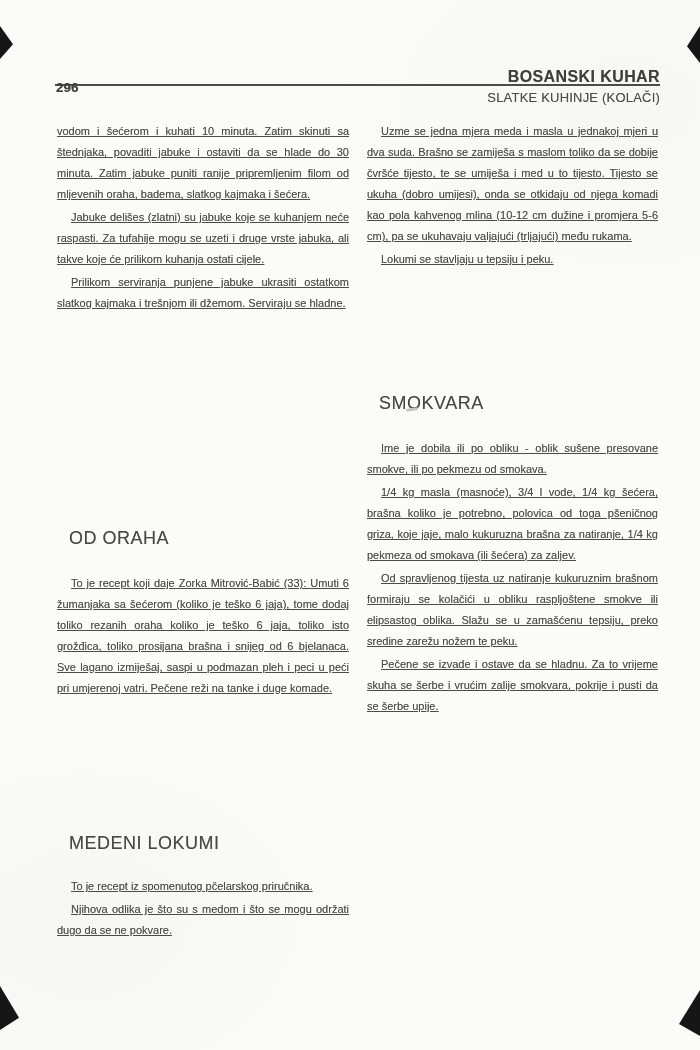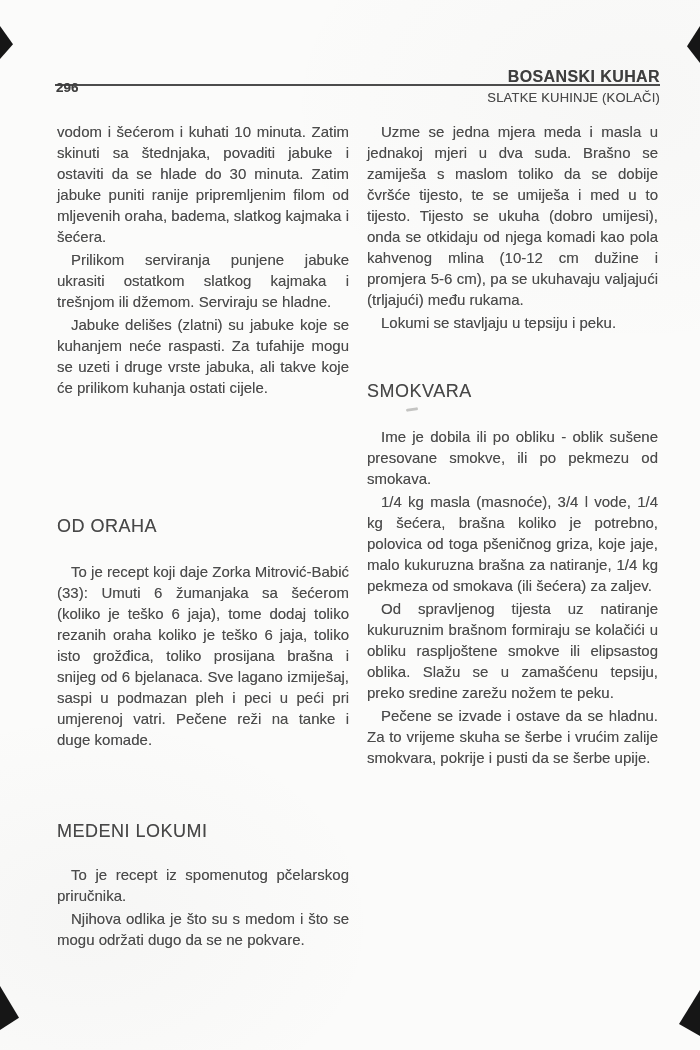--- a/index.html
+++ b/index.html
@@ -44,33 +44,34 @@
   .col-left  { left: 57px; }
   .col-right { left: 367px; width: 291px; }
   .blk-a { top: 121px; }
   .blk-b { top: 513px; }
   .blk-c { top: 818px; }
   .blk-d { top: 121px; }
   .blk-e { top: 378px; }
 
   p.body {
     margin: 0 0 2px 0;
-    font-size: 15px; line-height: 21px;
+    font-size: 11px; line-height: 21px;
     text-align: justify; text-indent: 14px;
     color: #4b4b4b;
     text-shadow: 0 0 0.5px rgba(90,90,90,0.55);
+    text-decoration: underline;
   }
   p.no-indent { text-indent: 0; }
 
   .head {
     font-size: 18px; font-weight: 400;
     line-height: 26px; letter-spacing: 0.5px;
     color: #474747;
     text-shadow: 0 0 0.5px rgba(90,90,90,0.5);
-    margin: 0;
+    margin: 12px;
   }
   .head-gap { margin-bottom: 22px; }
   .blk-c .head { margin-bottom: 20px; }
 
   
   .corner { position: absolute; background: #161616; }
   .corner-tl { left: 0; top: 26px;  width: 13px; height: 33px; clip-path: polygon(0 0, 100% 55%, 0 100%); }
   .corner-tr { right: 0; top: 26px; width: 13px; height: 37px; clip-path: polygon(100% 0, 0 55%, 100% 100%); }
   .corner-bl { left: 0; top: 986px;  width: 19px; height: 44px; clip-path: polygon(0 0, 100% 72%, 0 100%); }
   .corner-br { right: 0; top: 990px; width: 21px; height: 46px; clip-path: polygon(100% 0, 0 74%, 100% 100%); }
@@ -85,22 +86,22 @@
 
 <div class="page">
 
   <div class="book-title">BOSANSKI KUHAR</div>
   <div class="header-rule"></div>
   <div class="page-number">296</div>
   <div class="section-title">SLATKE KUHINJE (KOLAČI)</div>
 
   <div class="block col-left blk-a">
     <p class="body no-indent">vodom i šećerom i kuhati 10 minuta. Zatim skinuti sa štednjaka, povaditi jabuke i ostaviti da se hlade do 30 minuta. Zatim jabuke puniti ranije pripremljenim filom od mljevenih oraha, badema, slatkog kajmaka i šećera.</p>
+    <p class="body">Jabuke delišes (zlatni) su jabuke koje se kuhanjem neće raspasti. Za tufahije mogu se uzeti i druge vrste jabuka, ali takve koje će prilikom kuhanja ostati cijele.</p>
     <p class="body">Prilikom serviranja punjene jabuke ukrasiti ostatkom slatkog kajmaka i trešnjom ili džemom. Serviraju se hladne.</p>
-    <p class="body">Jabuke delišes (zlatni) su jabuke koje se kuhanjem neće raspasti. Za tufahije mogu se uzeti i druge vrste jabuka, ali takve koje će prilikom kuhanja ostati cijele.</p>
   </div>
 
   <div class="block col-left blk-b">
     <div class="head head-gap">OD ORAHA</div>
     <p class="body">To je recept koji daje Zorka Mitrović-Babić (33): Umuti 6 žumanjaka sa šećerom (koliko je teško 6 jaja), tome dodaj toliko rezanih oraha koliko je teško 6 jaja, toliko isto grožđica, toliko prosijana brašna i snijeg od 6 bjelanaca. Sve lagano izmiješaj, saspi u podmazan pleh i peci u peći pri umjerenoj vatri. Pečene reži na tanke i duge komade.</p>
   </div>
 
   <div class="block col-left blk-c">
     <div class="head">MEDENI LOKUMI</div>
     <p class="body">To je recept iz spomenutog pčelarskog priručnika.</p>

